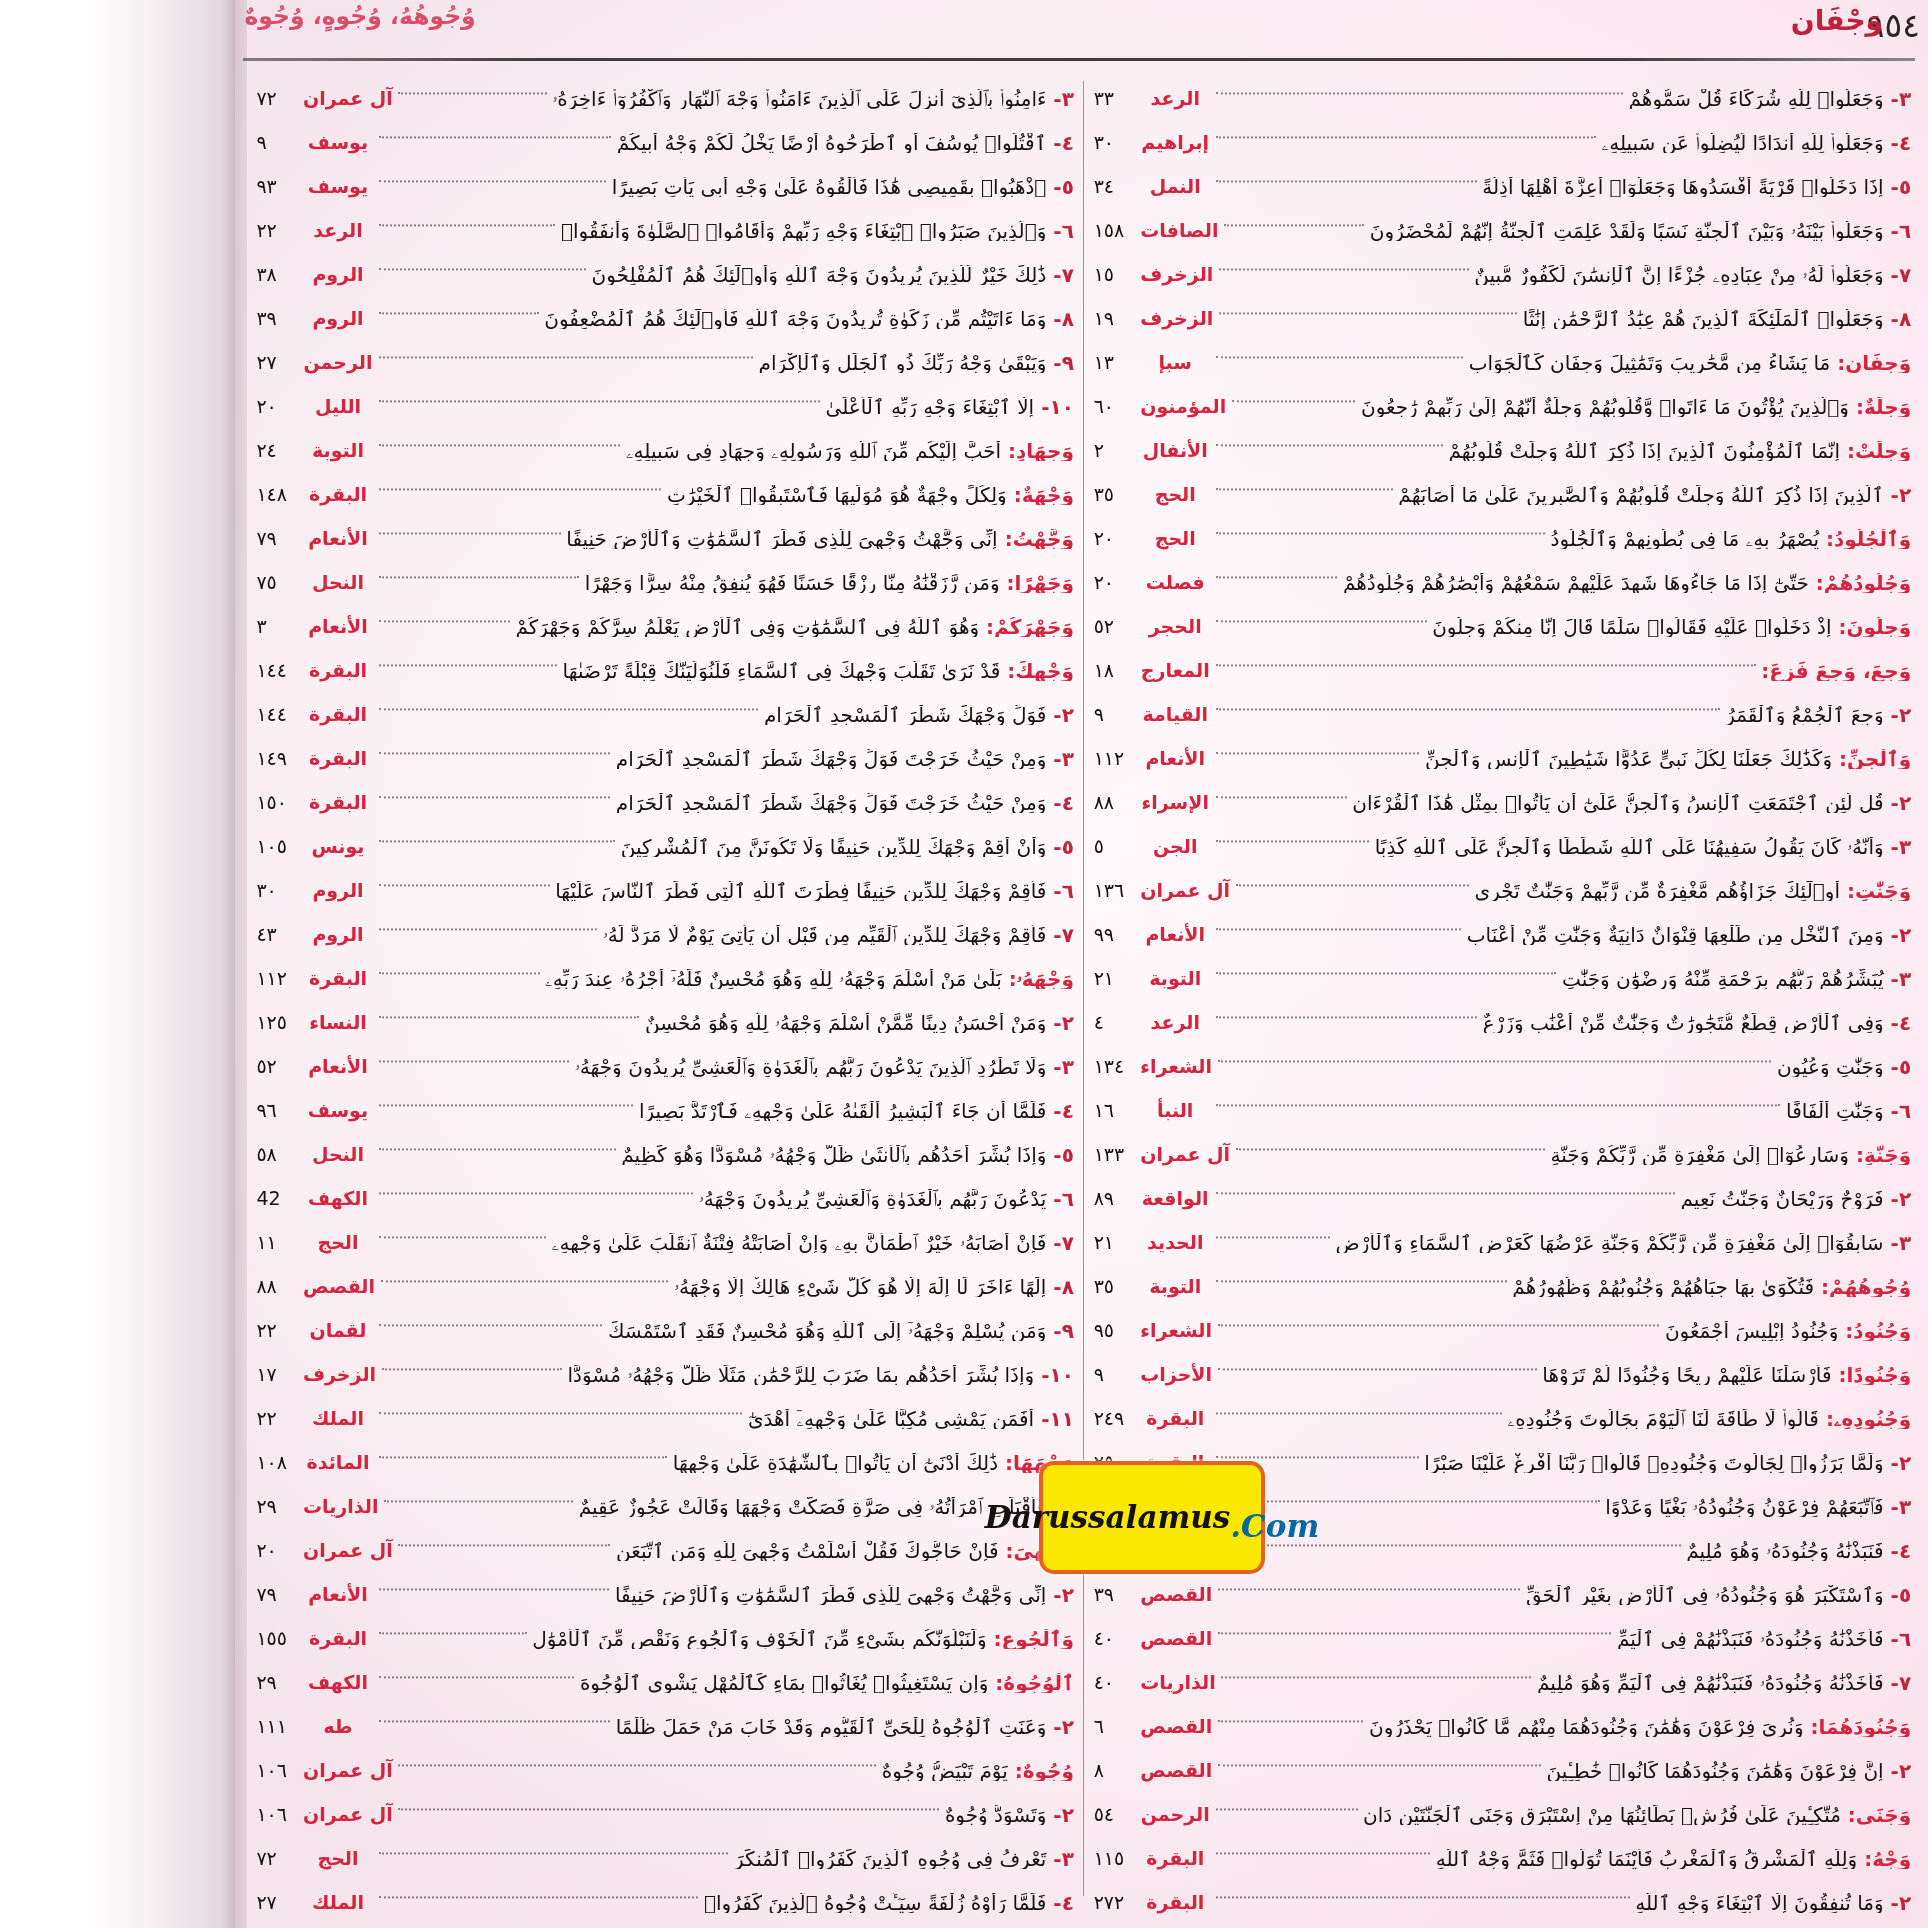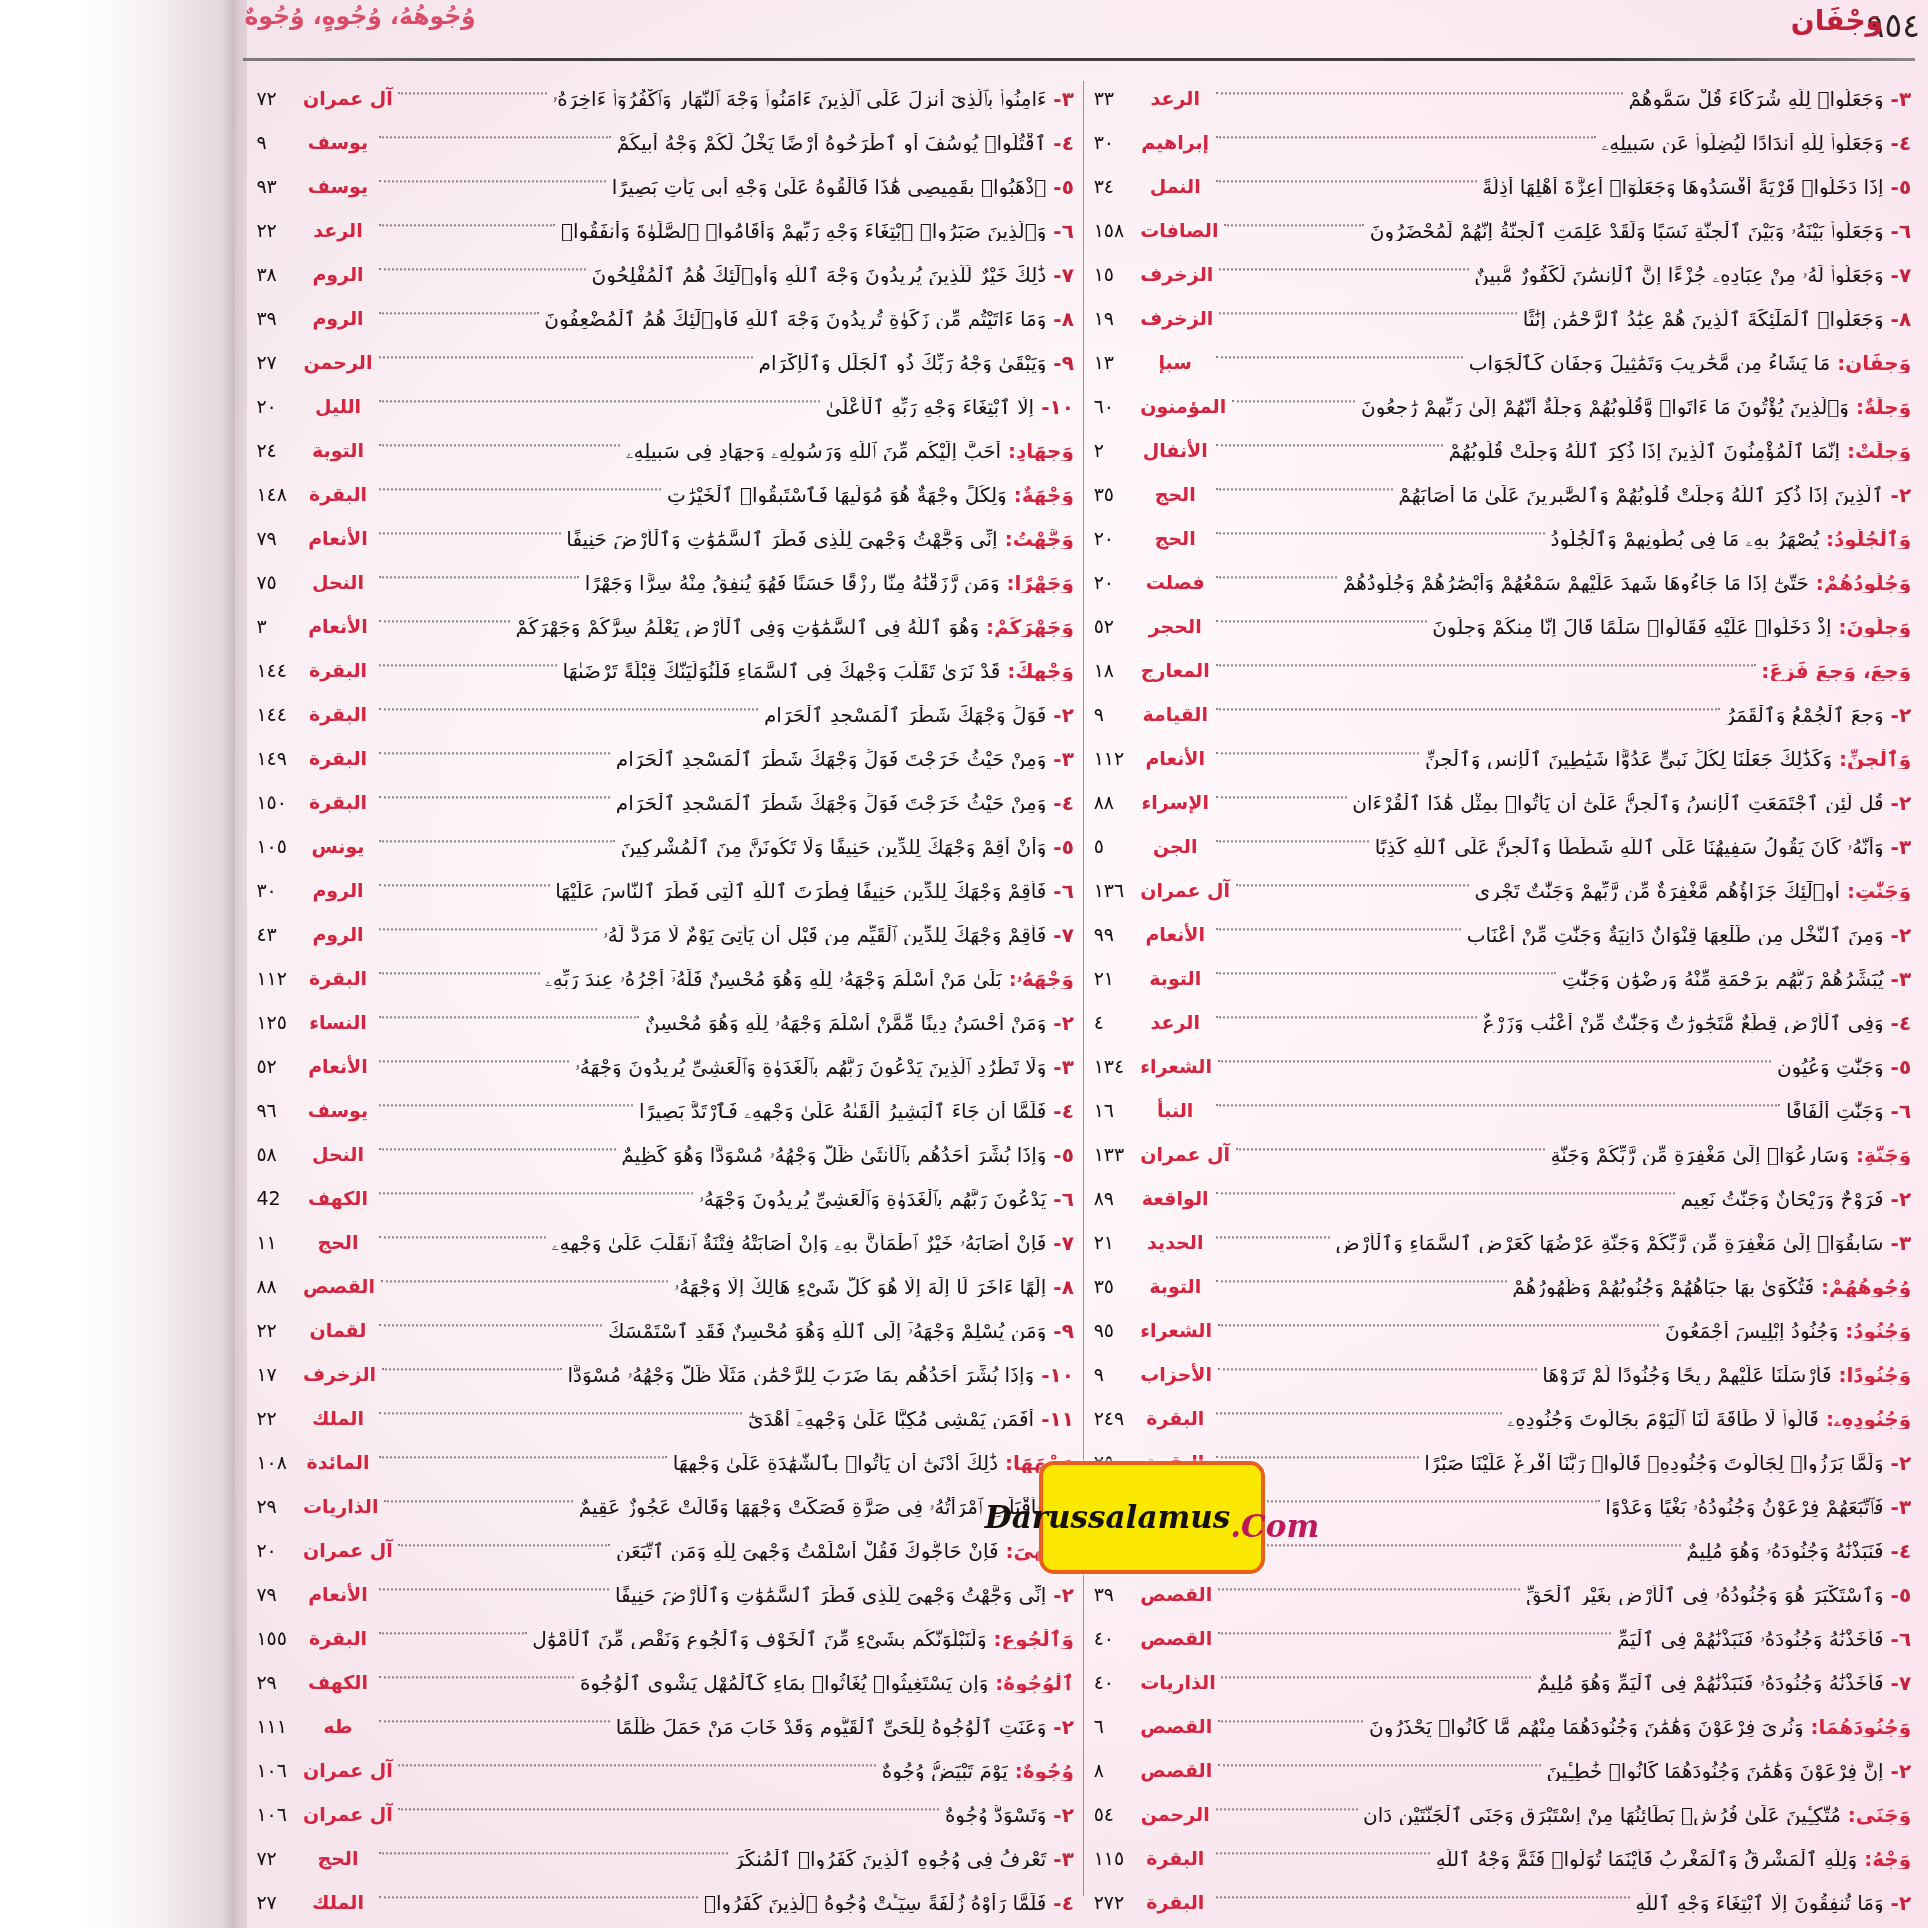--- a/index.html
+++ b/index.html
@@ -127,21 +127,21 @@
     align-items:center;justify-content:center;
     direction:ltr;
   }
   #watermark .wm1{
     font-family:"DejaVu Serif","Liberation Serif",serif;
     font-style:italic;font-weight:700;font-size:31px;color:#15110c;
     line-height:1.0;
   }
   #watermark .wm2{
     font-family:"DejaVu Serif","Liberation Serif",serif;
-    font-style:italic;font-weight:700;font-size:31px;color:#be185d;
+    font-style:italic;font-weight:700;font-size:31px;color:#0369a1;
     line-height:1.05;margin-top:18px;text-align:center;
   }
 </style>
 </head>
 <body>
 
 <div id="page">
 
   <div class="gutter"></div>
   <div class="gutter-edge"></div>

